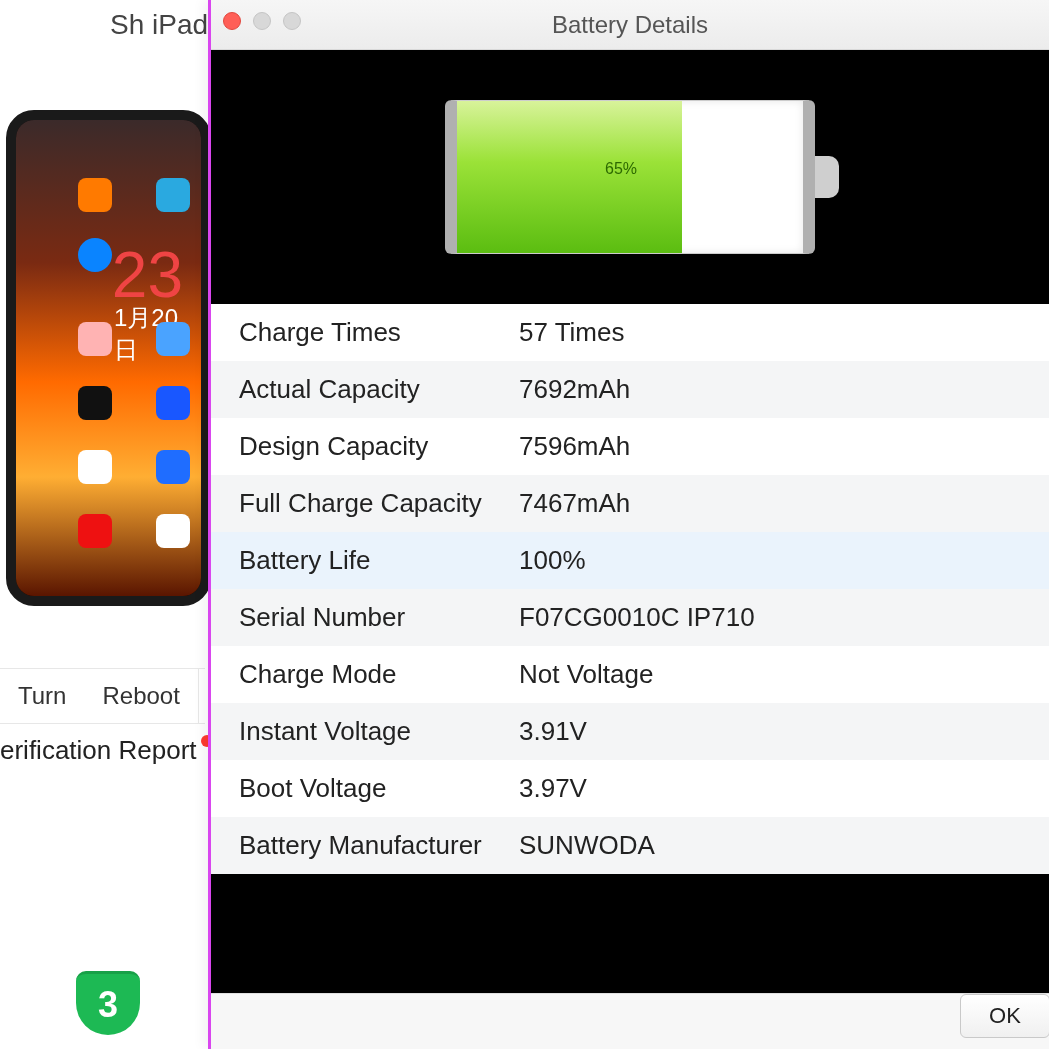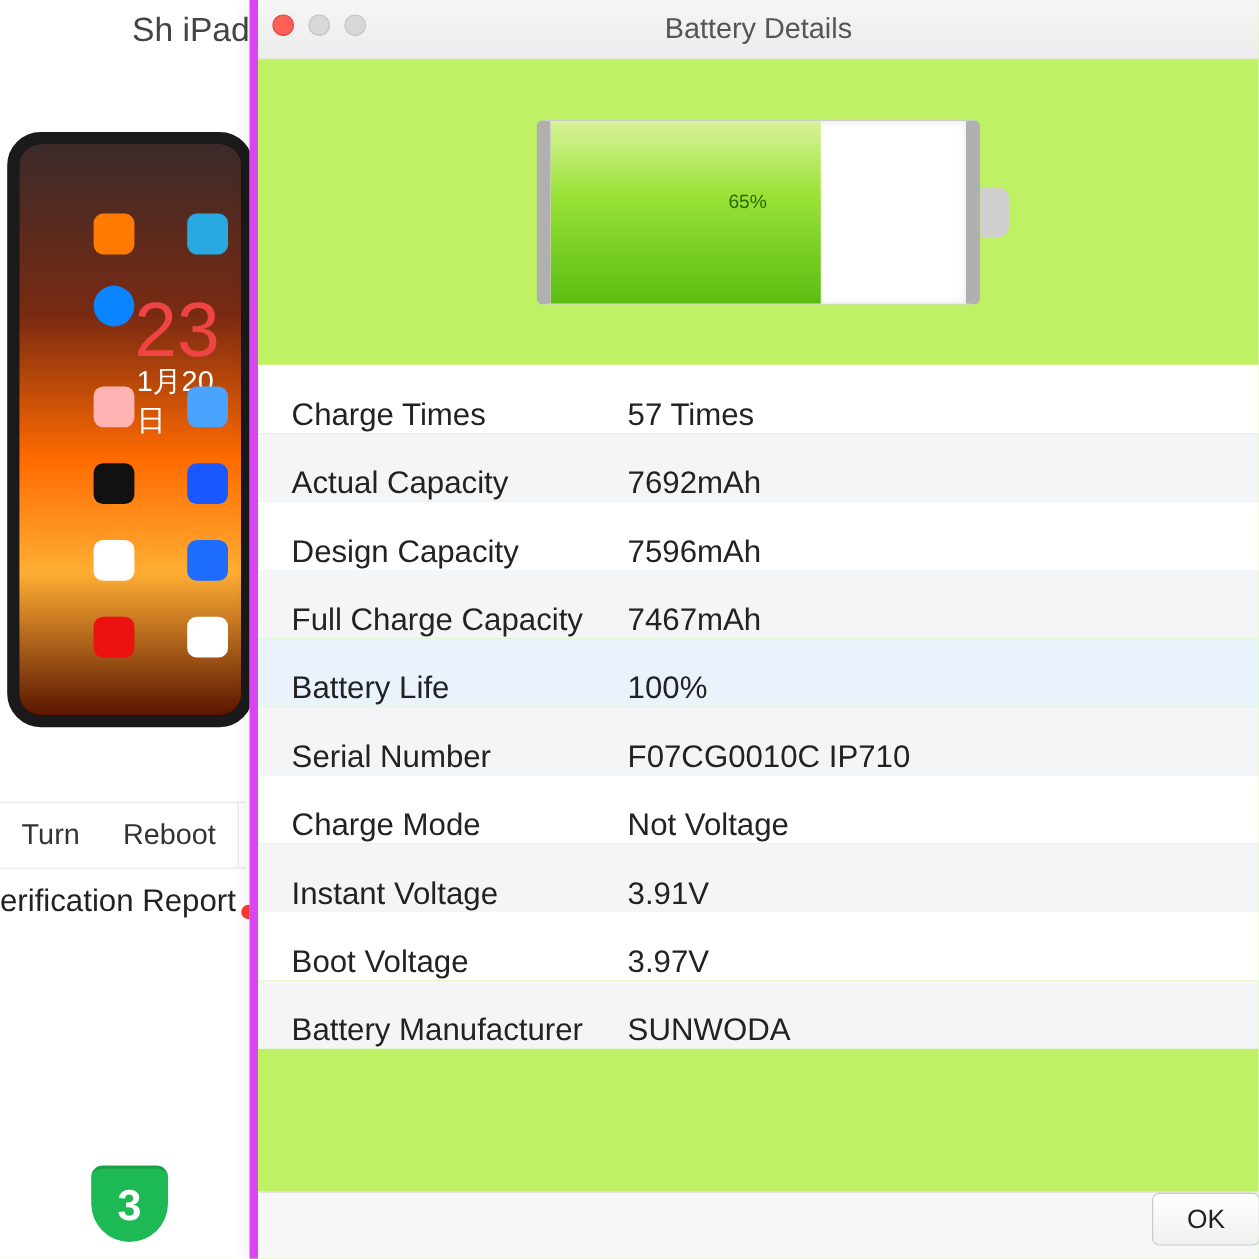--- a/index.html
+++ b/index.html
@@ -21,31 +21,31 @@
     position:absolute; inset:0;
     background: linear-gradient(to bottom,#3b2a2a 0%,#7a2a12 30%,#ff6a00 55%,#ffae33 75%,#5a1500 100%);
   }
   .device-time { position:absolute; right:18px; top:118px; color:#ef4444; font-size:64px; font-weight:300;}
   .device-date { position:absolute; left:98px; top:182px; color:#fff; font-size:24px; }
   .appicon { position:absolute; width:34px; height:34px; border-radius:8px; }
   .bg-buttons { position:absolute; left:0; top:668px; width:205px; height:56px;
     border-top:1px solid #e7e7e7; border-bottom:1px solid #e7e7e7;
     display:flex; align-items:center; }
   .bg-btn { padding: 0 18px; font-size:24px; color:#333; border-right:1px solid #e7e7e7; height:100%; display:flex; align-items:center; }
-  .bg-report { position:absolute; left:0; top:735px; font-size:26px; color:#222; display:flex; align-items:flex-end; }
+  .bg-report { position:absolute; left:0; top:735px; font-size:26px; color:#222; display:flex; align-items:flex-start; }
   .red-dot { display:inline-block; width:12px; height:12px; border-radius:50%; background:#ff3b30; margin-left:4px; }
   .bg-logo { position:absolute; left:76px; bottom:14px; width:64px; height:64px;
     background:#1db954; border-radius: 0 0 32px 32px; border-top-left-radius:10px; border-top-right-radius:10px;
     color:#fff; font-size:36px; font-weight:bold; display:flex; align-items:center; justify-content:center;
     border-top: 3px solid #18a048;
   }
   
   .modal {
     position:absolute; left:208px; top:0; right:0; bottom:0;
-    background:#bef264; border-left:7px solid #d946ef;
+    background:#000000; border-left:3px solid #d946ef;
     box-shadow: -4px 0 12px rgba(0,0,0,0.06);
   }
   .titlebar { height:50px; background: linear-gradient(#f6f6f6,#ececec);
     border-bottom:1px solid #d9d9d9; display:flex; align-items:center; position:relative; }
   .traffic { position:absolute; left:12px; top:12px; display:flex; gap:12px; }
   .t-dot { width:18px; height:18px; border-radius:50%; }
   .t-close { background:#ff5f57; border:1px solid #e1483f; }
   .t-min, .t-max { background:#d8d8d8; border:1px solid #c5c5c5; }
   .title { margin:0 auto; font-size:24px; color:#555; }
   .battery-wrap { height:254px; display:flex; align-items:center; justify-content:center; }
@@ -56,21 +56,21 @@
     border-left:12px solid #b0b0b0; border-right:12px solid #b0b0b0; border-radius:6px;
     box-shadow: inset 0 0 8px rgba(0,0,0,0.1);
   }
   .batt-fill { position:absolute; left:12px; top:1px; bottom:1px; width:65%;
     background: linear-gradient(to bottom,#d8f39a 0%, #9be238 40%, #5bbd11 100%);
   }
   .batt-tip { position:absolute; right:-24px; top:56px; width:24px; height:42px;
     background:#cfcfcf; border-radius:0 10px 10px 0; }
   .batt-label { position:absolute; left:160px; top:60px; font-size:16px; color:#2d6a00; font-weight:500; }
   .rows { }
-  .row { display:flex; align-items:flex-end; height:57px; padding-left:28px; font-size:26px; color:#222;
+  .row { display:flex; align-items:center; height:57px; padding-left:28px; font-size:26px; color:#222;
     background:#fff; }
   .row:nth-child(even){ background:#f4f5f6; }
   .row.highlight { background:#eaf3fc !important; }
   .row .label { width:280px; }
   .row .value { flex:1; }
   .footer { position:absolute; right:0; bottom:0; left:0; height:56px;
     border-top:1px solid #e0e0e0; background:#f7f7f7; display:flex; justify-content:flex-end; align-items:flex-start;
     padding-right:0; }
   .ok-btn { width:90px; height:44px; border:1px solid #c9c9c9; border-radius:6px;
     background:linear-gradient(#ffffff,#f0f0f0); font-size:22px; color:#222;

